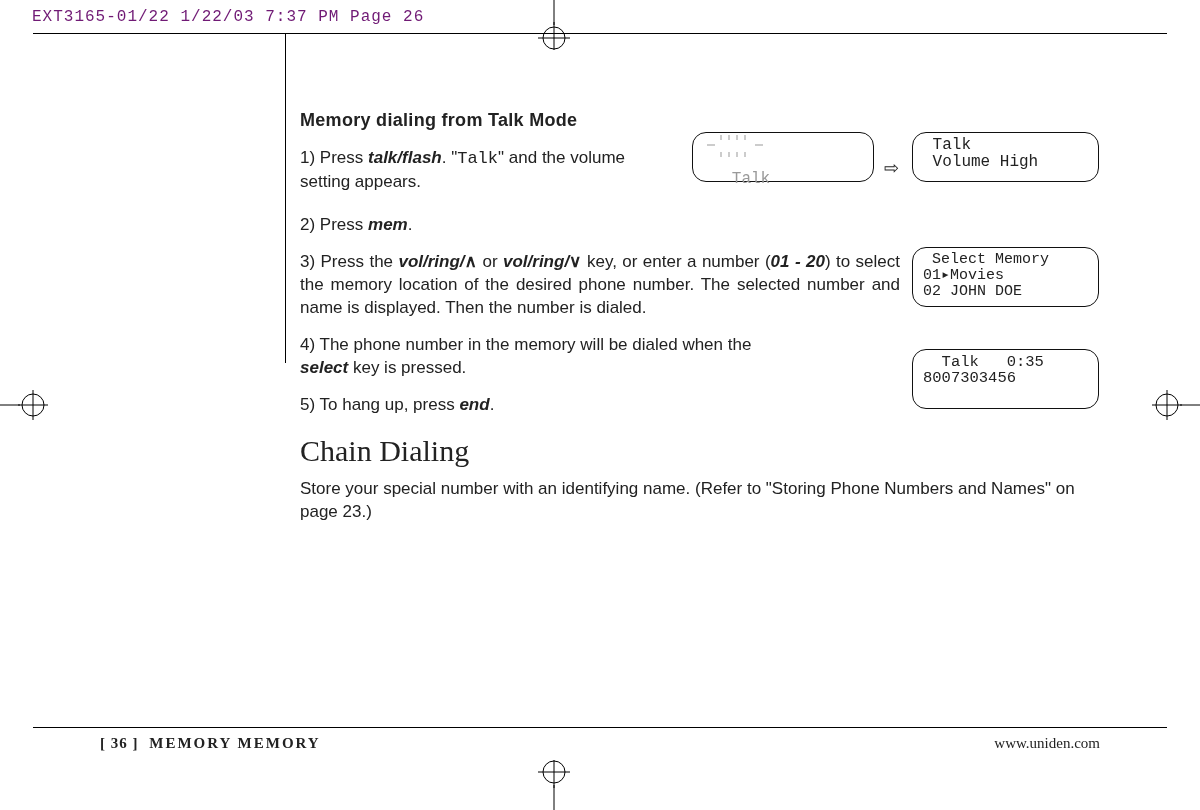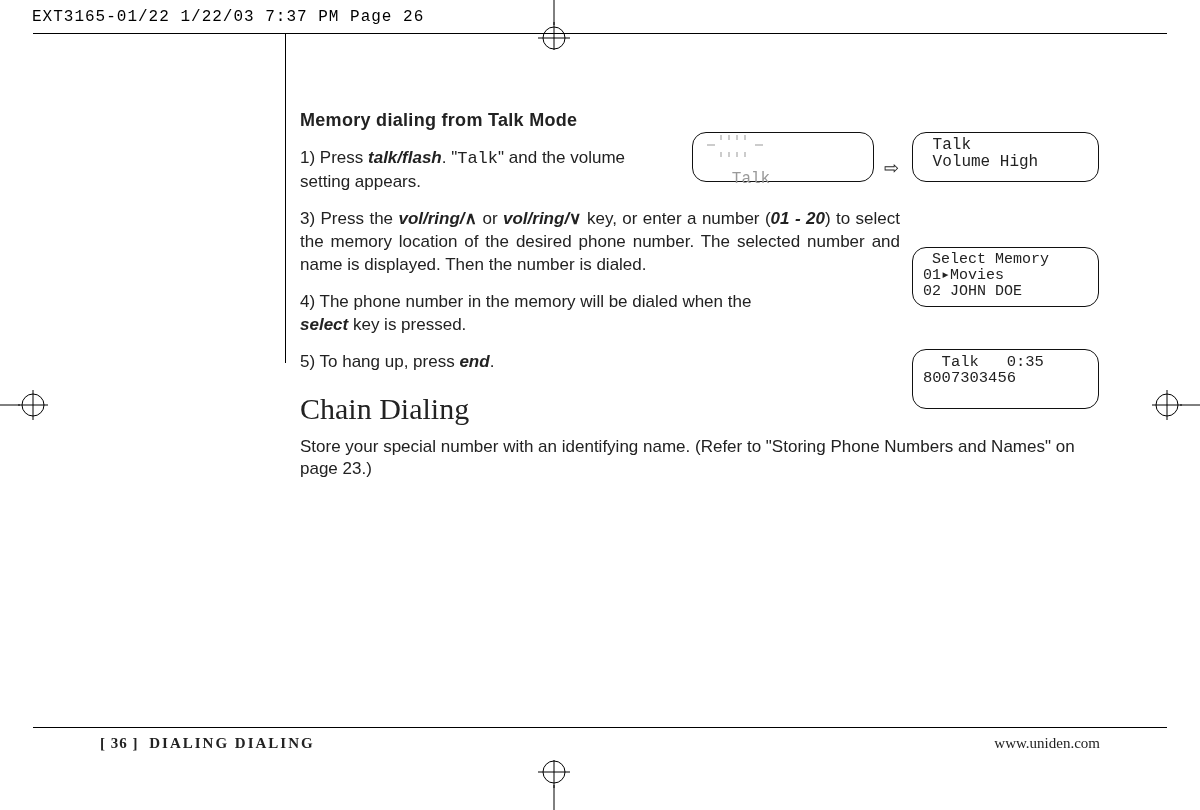--- a/index.html
+++ b/index.html
@@ -13,21 +13,21 @@
     overflow: hidden;
     position: relative;
   }
   .slug {
     position: absolute;
     top: 8px;
     left: 32px;
     font-family: "Courier New", monospace;
     font-size: 16px;
     letter-spacing: 1px;
-    color: #000000;
+    color: #701a75;
   }
   .regmark-top {
     position: absolute;
     top: 0;
     left: 524px;
   }
   .regmark-bottom {
     position: absolute;
     bottom: 0;
     left: 524px;
@@ -210,20 +210,23 @@
  </div>
 
 <div class="content">
 
   <div class="inst-title">Memory dialing from Talk Mode</div>
 
   <div class="step" style="max-width:370px;">
     <span>1) Press </span><span class="kw">talk/flash</span><span>. "</span><span class="lcd-font">Talk</span><span>" and the volume setting appears.</span>
   </div>
 
+  <div class="step" style="margin-top:20px;">
+    <span>2) Press </span><span class="kw">mem</span><span>.</span>
+  </div>
 
   <div class="step step-body3" style="margin-top:14px;">
     <span>3) Press the </span><span class="kw">vol/ring/</span><span class="caret">∧</span><span> or </span><span class="kw">vol/ring/</span><span class="caret">∨</span><span> key, or enter a number (</span><span class="kw">01 - 20</span><span>) to select the memory location of the desired phone number. The selected number and name is displayed. Then the number is dialed.</span>
   </div>
 
   <div class="step step-body4" style="margin-top:12px;">
     <span>4) The phone number in the memory will be dialed when the </span><span class="kw">select</span><span> key is pressed.</span>
   </div>
 
   <div class="step" style="margin-top:14px;">
@@ -234,16 +237,16 @@
 
 
 
   <div class="para">Store your special number with an identifying name. (Refer to "Storing Phone Numbers and Names" on page 23.)</div>
 
 </div>
 
 <div class="footer">
   <div class="footer-left">
     <span class="pnum">[ 36 ]</span>
-    <span class="ftitle">DIALING DIALING</span>
+    <span class="ftitle">MEMORY MEMORY</span>
   </div>
   <div class="footer-right">www.uniden.com</div>
 </div>
 
 </body></html>

